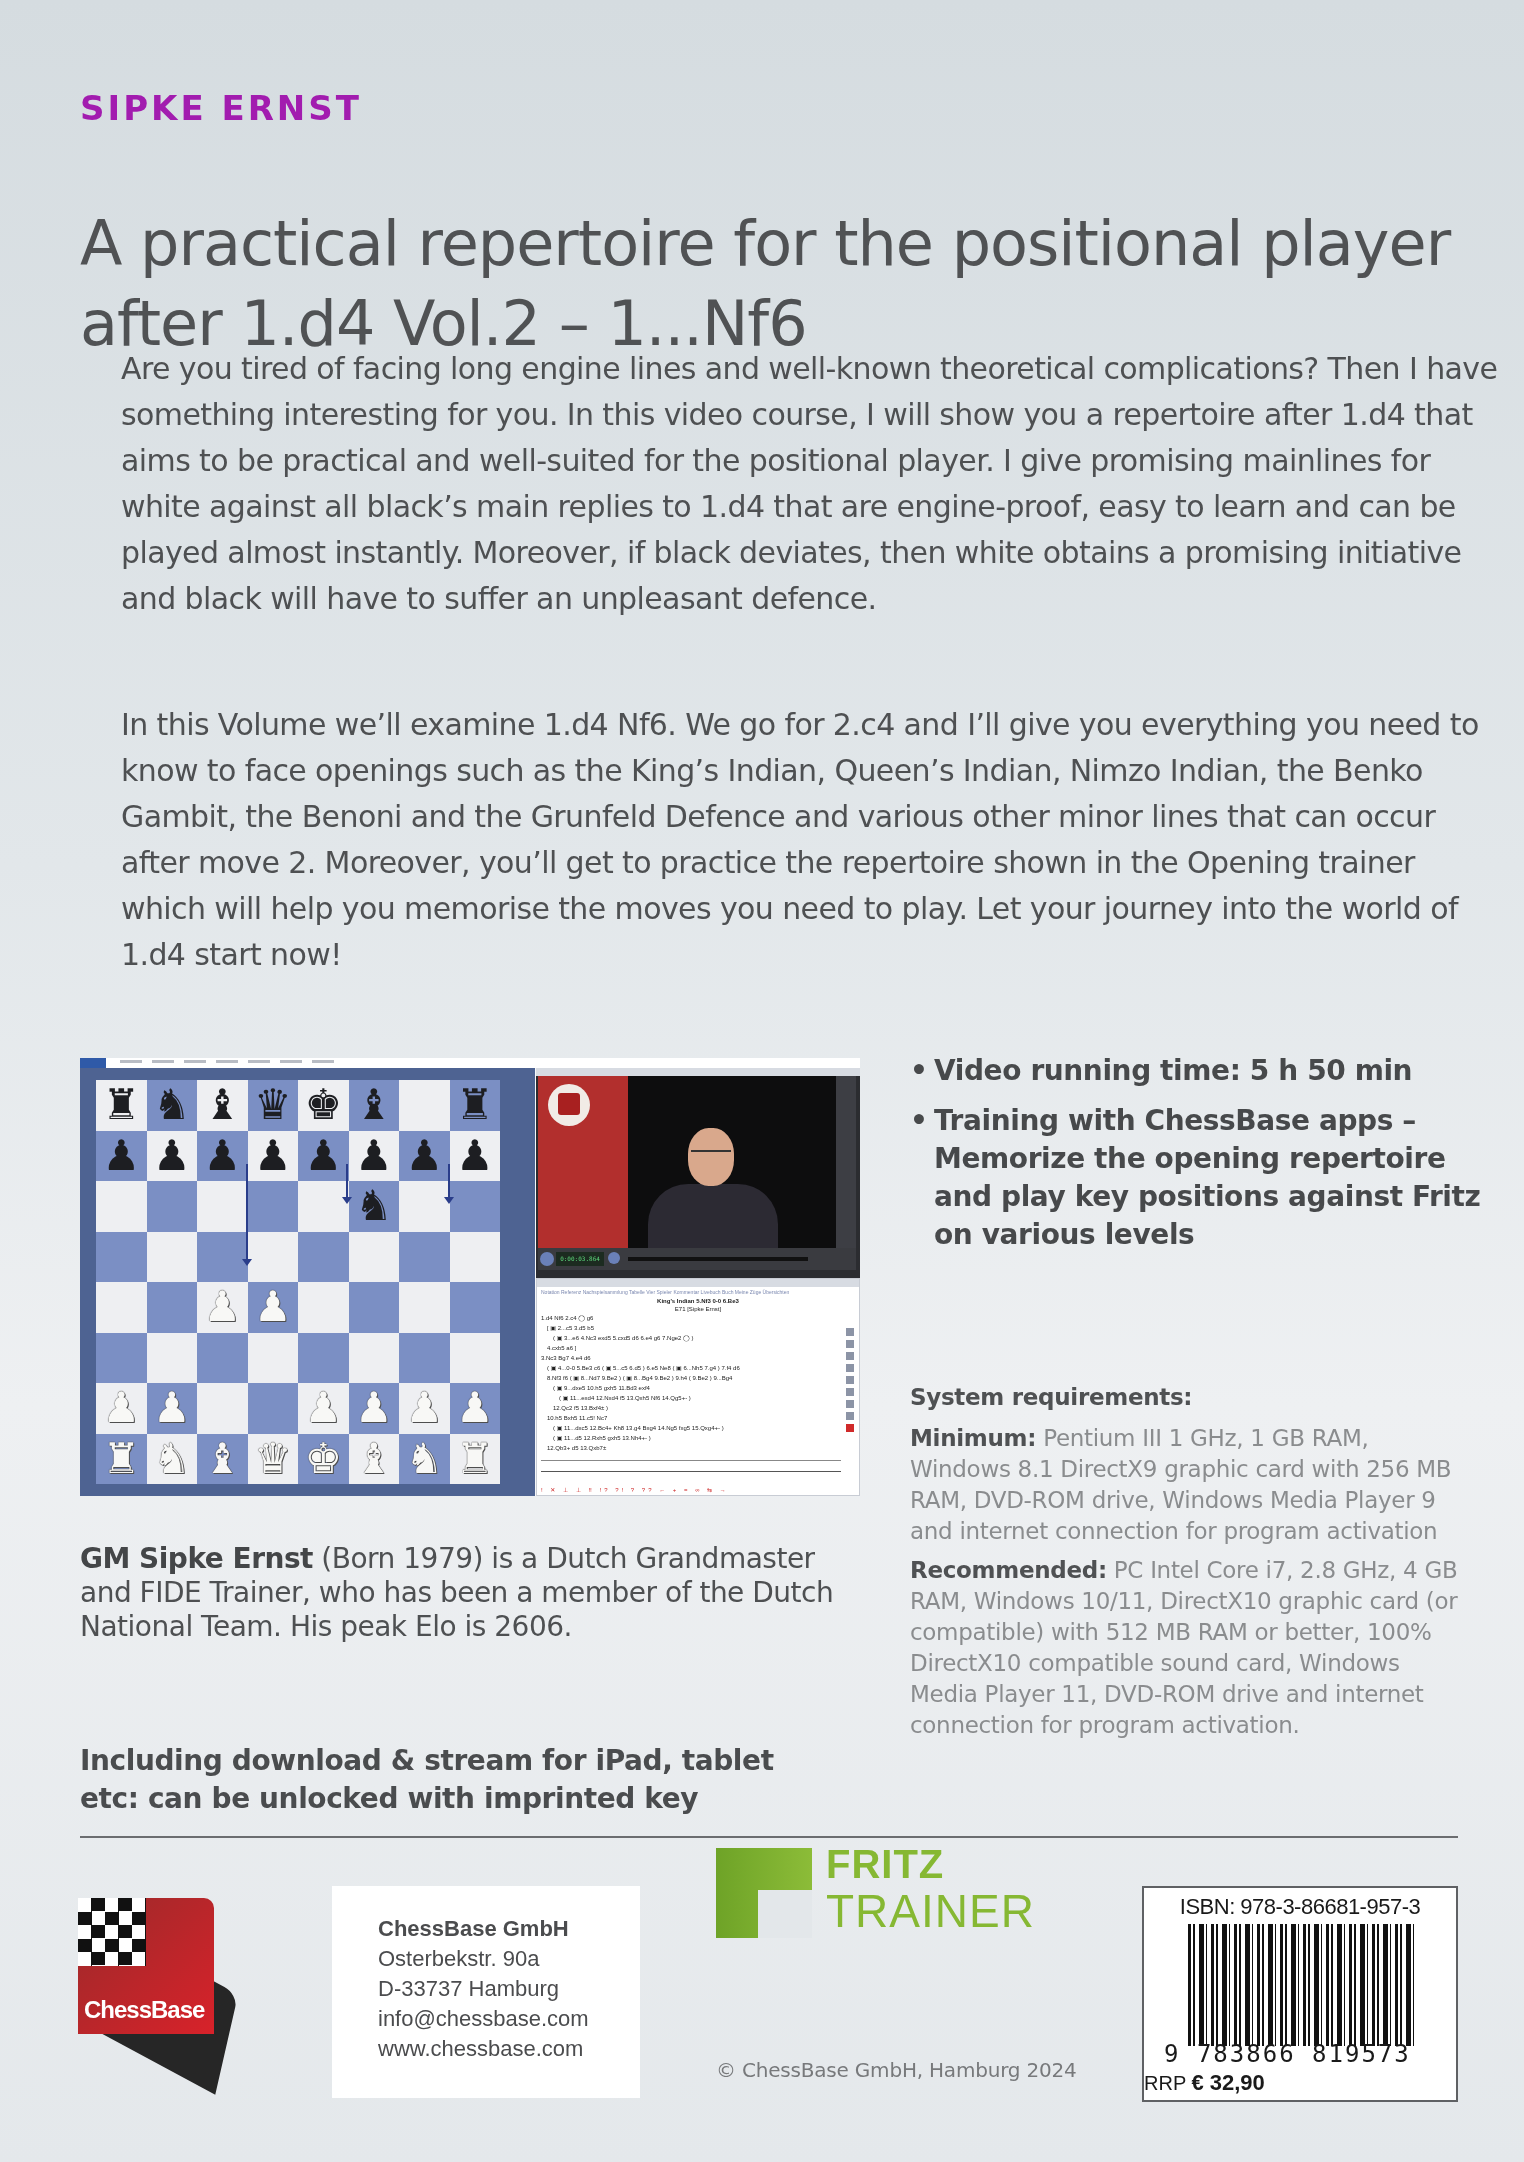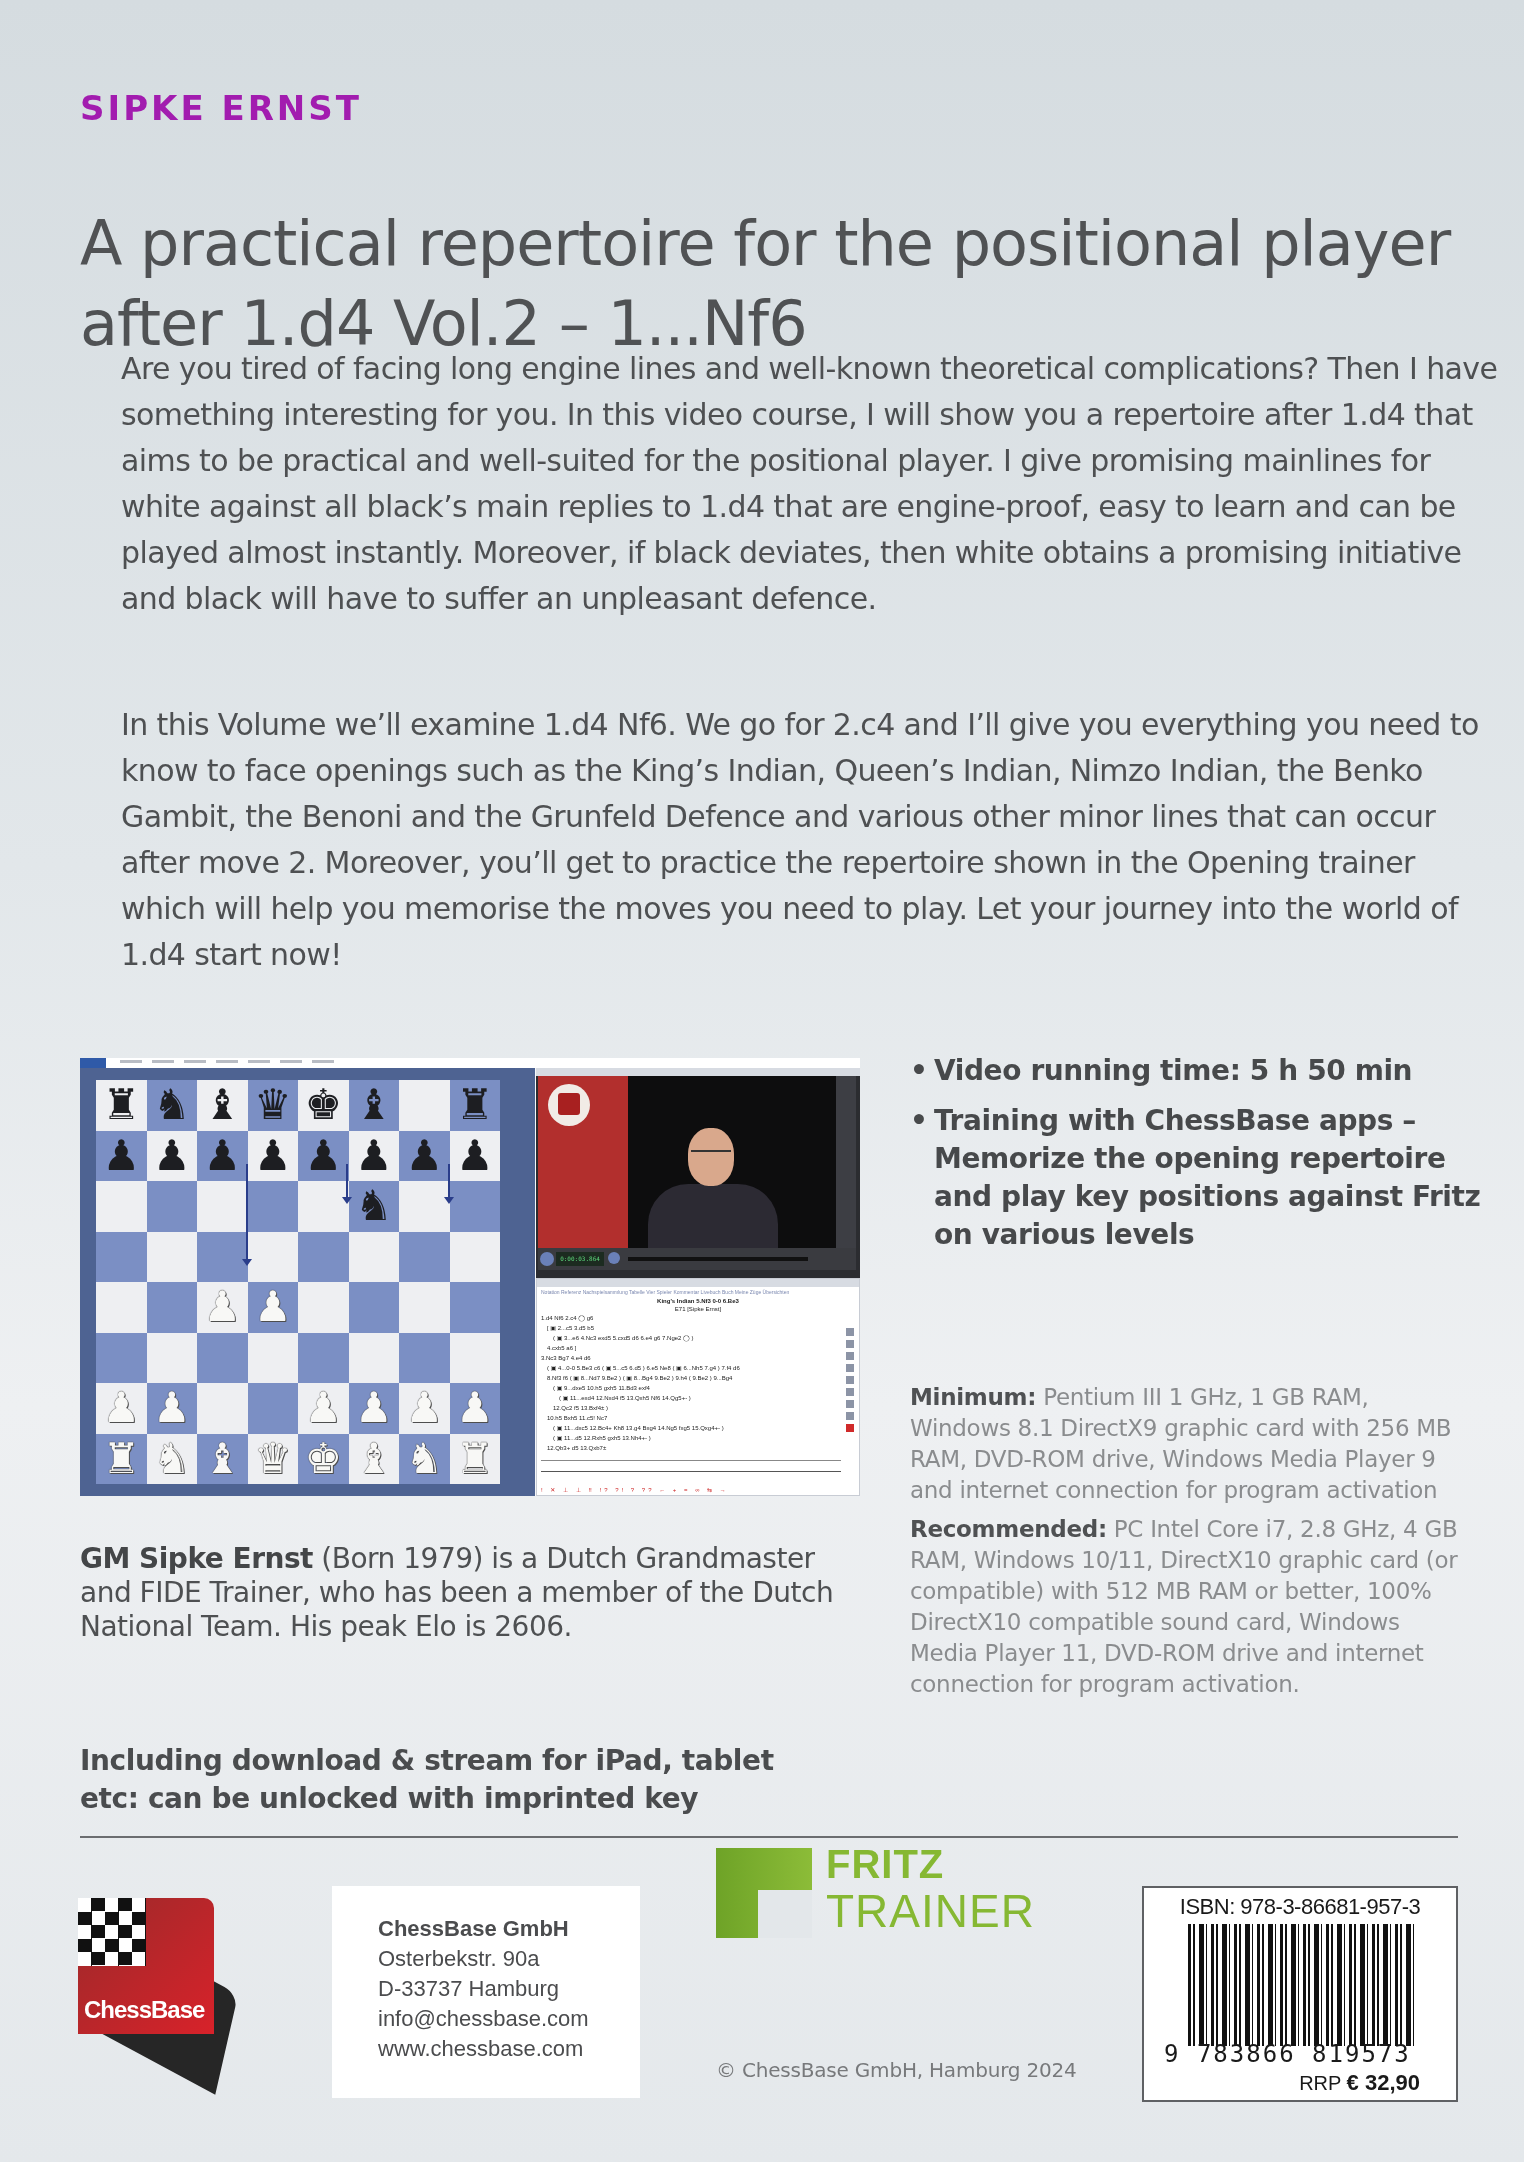--- a/index.html
+++ b/index.html
@@ -105,21 +105,21 @@
   .fritz-f2 { position:absolute; left:42px; top:64px; width:54px; height:26px; background:#e3e7ea; }
   .fritz-t1 { position:absolute; left:110px; top:-6px; font-size: 40px; font-weight:bold; color:#86b833; letter-spacing:1px; line-height:44px; }
   .fritz-t2 { position:absolute; left:110px; top:38px; font-size: 46px; color:#86b833; letter-spacing:1px; line-height:50px; }
   .copy { position:absolute; left:716px; top:2058px; font-size:20px; color:#77797b; font-family:"DejaVu Sans", sans-serif; letter-spacing:-0.2px; }
 
   .barcode { position:absolute; left: 1142px; top: 1886px; width: 316px; height: 216px; background:#fff; border: 2px solid #5f6164; box-sizing:border-box; }
   .isbn { position:absolute; left:0; width:312px; top:6px; text-align:center; font-size:22px; color:#1a1a1a; font-family:"Liberation Sans", sans-serif; letter-spacing:-0.5px; }
   .bars { position:absolute; left:44px; top:36px; width:228px; height:122px;
     background: repeating-linear-gradient(90deg, #111 0 3px, #fff 3px 5px, #111 5px 7px, #fff 7px 11px, #111 11px 16px, #fff 16px 18px, #111 18px 19px, #fff 19px 23px); }
   .bnum { position:absolute; left:20px; top:152px; font-size:24px; color:#1a1a1a; font-family:"DejaVu Sans Mono", monospace; letter-spacing:2px; }
-  .rrp { position:absolute; left:0; width:276px; top:182px; text-align:right; font-size:20px; color:#1a1a1a; }
+  .rrp { position:absolute; left:0; width:276px; top:182px; text-align:left; font-size:20px; color:#1a1a1a; }
   .rrp b { font-size: 22px; }
 </style>
 </head>
 <body>
 
 <div class="author">SIPKE ERNST</div>
 <h1 class="title">A practical repertoire for the positional player after 1.d4 Vol.2 – 1...Nf6</h1>
 
 <div class="para p1">Are you tired of facing long engine lines and well-known theoretical complications? Then I have something interesting for you. In this video course, I will show you a repertoire after 1.d4 that aims to be practical and well-suited for the positional player. I give promising mainlines for white against all black’s main replies to 1.d4 that are engine-proof, easy to learn and can be played almost instantly. Moreover, if black deviates, then white obtains a promising initiative and black will have to suffer an unpleasant defence.</div>
 <div class="para p2">In this Volume we’ll examine 1.d4 Nf6. We go for 2.c4 and I’ll give you everything you need to know to face openings such as the King’s Indian, Queen’s Indian, Nimzo Indian, the Benko Gambit, the Benoni and the Grunfeld Defence and various other minor lines that can occur after move 2. Moreover, you’ll get to practice the repertoire shown in the Opening trainer which will help you memorise the moves you need to play. Let your journey into the world of 1.d4 start now!</div>
@@ -323,20 +323,21 @@
     <div class="not-sym">! ✕ ⊥ ⊥ ‼ !? ?! ? ?? ← + = ∞ ⇆ →</div>
   </div>
 </div>
 
 <ul class="bullets">
   <li>Video running time: 5 h 50 min</li>
   <li>Training with ChessBase apps – Memorize the opening repertoire and play key positions against Fritz on various levels</li>
 </ul>
 
 <div class="sysreq">
+  <div class="h">System requirements:</div>
   <div class="blk"><b>Minimum:</b><span> Pentium III 1 GHz, 1 GB RAM, Windows 8.1 DirectX9 graphic card with 256 MB RAM, DVD-ROM drive, Windows Media Player 9 and internet connection for program activation</span></div>
   <div class="blk"><b>Recommended:</b><span> PC Intel Core i7, 2.8 GHz, 4 GB RAM, Windows 10/11, DirectX10 graphic card (or compatible) with 512 MB RAM or better, 100% DirectX10 compatible sound card, Windows Media Player 11, DVD-ROM drive and internet connection for program activation.</span></div>
 </div>
 
 <div class="bio"><b>GM Sipke Ernst</b><span> (Born 1979) is a Dutch Grandmaster and FIDE Trainer, who has been a member of the Dutch National Team. His peak Elo is 2606.</span></div>
 
 <div class="download">Including download &amp; stream for iPad, tablet etc: can be unlocked with imprinted key</div>
 
 <div class="divider"></div>
 

